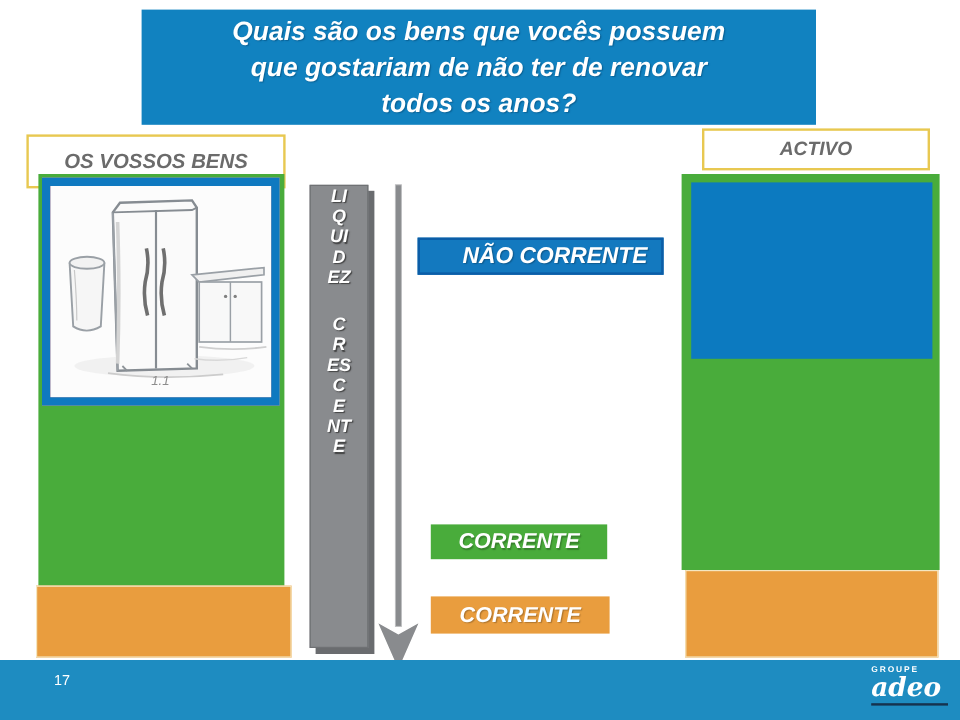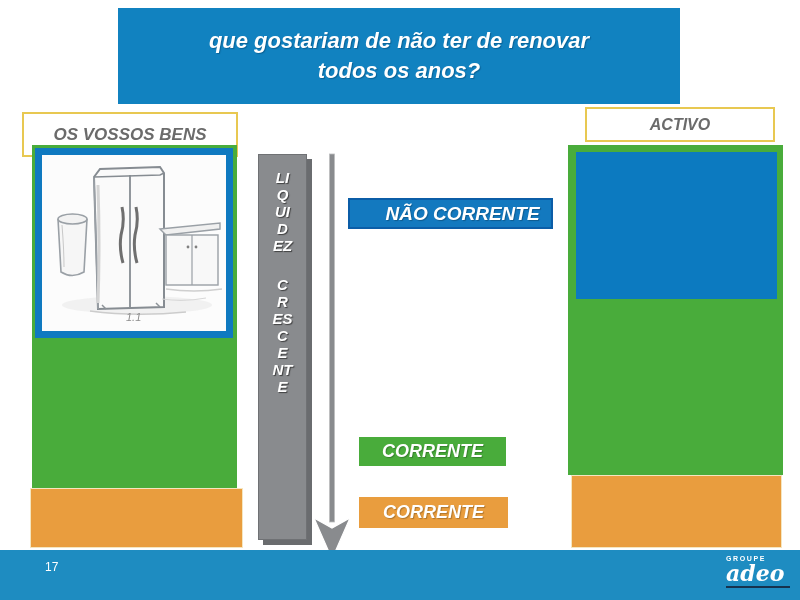--- a/index.html
+++ b/index.html
@@ -37,21 +37,20 @@
   .left-orange {
     position:absolute; left:30px; top:488px; width:213px; height:60px;
     background:#e99d3e; border:1px solid #f5e6c0;
   }
 
   
   .liquidity-bar {
     position:absolute; left:258px; top:154px; width:49px; height:386px;
     background:#898b8e; border:1px solid #6f7174;
     box-shadow:5px 5px 0 #6a6c6f;
-    padding-top:14px;
   }
   .liq-word {
     width:20px; margin:0 auto; color:#ffffff;
     font-weight:bold; font-style:italic; font-size:15px; line-height:17px;
     word-break:break-all; text-align:center;
     text-shadow:1px 1px 1px rgba(50,50,50,.85);
   }
   .liq-word + .liq-word { margin-top:22px;font-style:italic; }
 
   
@@ -88,20 +87,21 @@
     font-size:22px; line-height:24px; margin-top:-2px;
   }
   .logo-underline { height:2px; background:#16324e; margin-top:1px; }
 </style>
 </head>
 <body>
 
 <div id="slide">
 
   <div class="title-banner">
+    <div>Quais são os bens que vocês possuem</div>
     <div>que gostariam de não ter de renovar</div>
     <div>todos os anos?</div>
   </div>
 
   <div class="header-box header-left">
     <span>OS VOSSOS BENS</span>
   </div>
   <div class="header-box header-right">
     <span>ACTIVO</span>
   </div>

